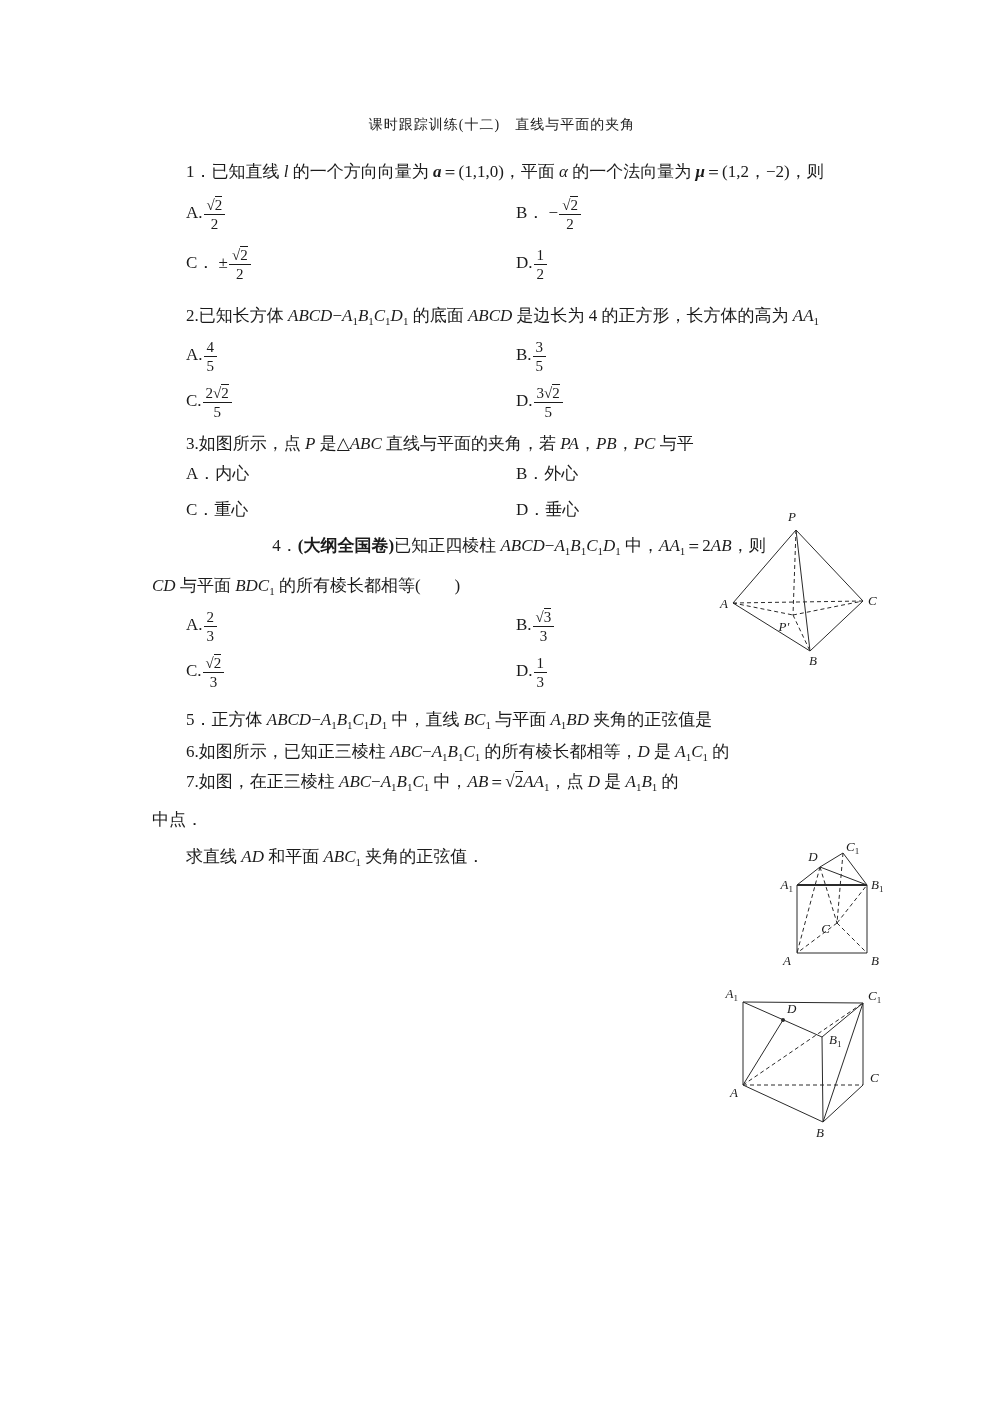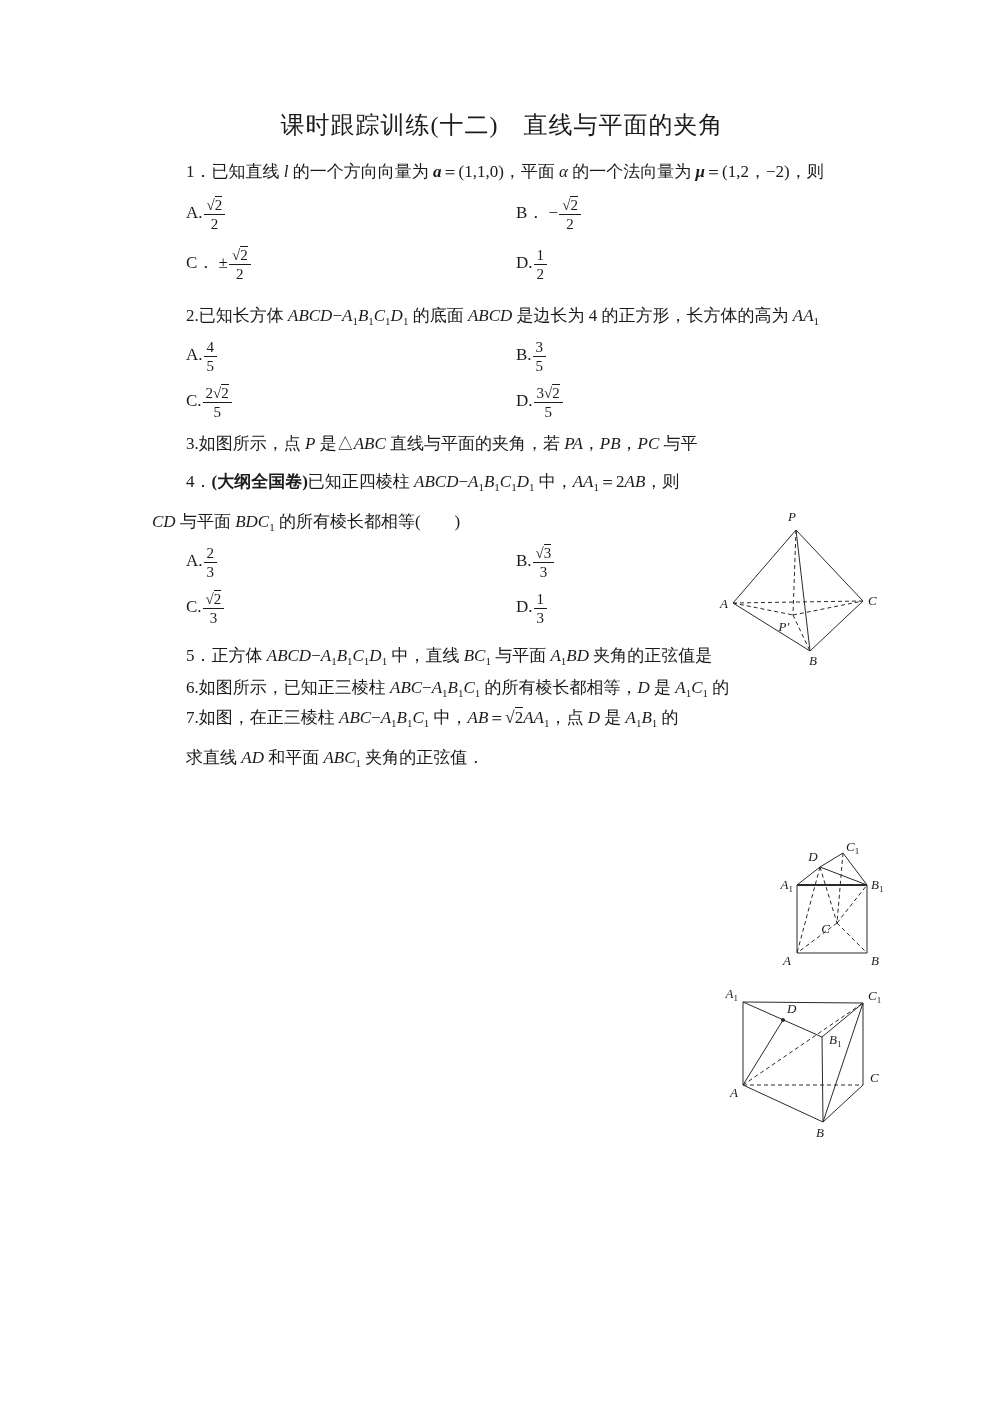--- a/index.html
+++ b/index.html
@@ -1,35 +1,35 @@
 <!DOCTYPE html>
 <html><head>
 <meta charset="utf-8">
 <style>
   html,body{margin:0;padding:0;}
   body{width:1000px;height:1414px;background:#ffffff;position:relative;overflow:hidden;
        font-family:"Liberation Serif","DejaVu Serif",serif;color:#1b1b1b;}
   .content{position:absolute;left:152px;top:110px;width:700px;font-size:17px;}
-  .title{font-size:24px;line-height:30px;height:30px;text-align:center;letter-spacing:1px;}
-  .t-line{line-height:40px;height:40px;white-space:nowrap;font-family:Liberation Serif, serif;}
+  .title{font-size:14px;line-height:30px;height:30px;text-align:center;letter-spacing:1px;}
+  .t-line{line-height:40px;height:40px;white-space:nowrap;}
   .ind{padding-left:34px;}
   .s-i{font-style:italic;}
   .s-bi{font-style:italic;font-weight:bold;}
   .s-b{font-weight:bold;}
   .s-sub{font-size:11px;vertical-align:-4px;}
   .s-rad{border-top:1px solid #1b1b1b;}
   .opt-row{display:flex;align-items:center;}
   .h56{height:56px;margin-top:-6px;}
   .h52{height:52px;margin-top:-6px;}
   .h36{height:36px;line-height:36px;}
   .mtA{margin-top:12px;}
   .mtB{margin-top:4px;}
   .mtC{margin-top:-4px;}
   .mtD{margin-top:-8px;}
-  .mtE{margin-top:-2px;}
+  .mtE{margin-top:-2px;text-align:center;}
   .mtF{margin-top:2px;}
   .mtG{margin-top:-10px;}
   .opt{display:block;}
   .opt.col1{width:330px;padding-left:34px;flex:0 0 330px;}
   .q3opts{margin-top:-8px;}
   .frac{display:inline-flex;flex-direction:column;text-align:center;vertical-align:middle;
         font-size:15px;margin:0 1px;}
   .fr-num{display:block;line-height:17px;border-bottom:1px solid #1b1b1b;padding:1px 3px 0 3px;}
   .fr-den{display:block;line-height:17px;padding-top:1px;}
   .rad{border-top:1px solid #1b1b1b;}
@@ -93,20 +93,30 @@
           </span></div>
       <div class="opt"><span class="opt-label">D.</span><span class="frac">
             <span class="fr-num"><span>3</span><span class="sq">√</span><span class="rad">2</span></span>
             <span class="fr-den">5</span>
           </span></div>
     </div>
   </div>
 
   <div>
     <div class="t-line ind mtC"><span>3.如图所示，点 </span><span class="s-i">P</span><span> 是△</span><span class="s-i">ABC</span><span> 直线与平面的夹角，若 </span><span class="s-i">PA</span><span>，</span><span class="s-i">PB</span><span>，</span><span class="s-i">PC</span><span> 与平</span></div>
+    <div class="q3opts">
+      <div class="opt-row h36">
+        <div class="opt col1"><span>A．</span><span>内心</span></div>
+        <div class="opt"><span>B．</span><span>外心</span></div>
+      </div>
+      <div class="opt-row h36">
+        <div class="opt col1"><span>C．</span><span>重心</span></div>
+        <div class="opt"><span>D．</span><span>垂心</span></div>
+      </div>
+    </div>
   </div>
 
   <div>
     <div class="t-line ind mtE"><span>4．</span><span class="s-b">(大纲全国卷)</span><span>已知正四棱柱 </span><span class="s-i">ABCD</span><span>−</span><span class="s-i">A</span><span class="s-sub">1</span><span class="s-i">B</span><span class="s-sub">1</span><span class="s-i">C</span><span class="s-sub">1</span><span class="s-i">D</span><span class="s-sub">1</span><span> 中，</span><span class="s-i">AA</span><span class="s-sub">1</span><span>＝2</span><span class="s-i">AB</span><span>，则</span></div>
     <div class="t-line"><span class="s-i">CD</span><span> 与平面 </span><span class="s-i">BDC</span><span class="s-sub">1</span><span> 的所有棱长都相等(　　)</span></div>
     <div class="opt-row h52">
       <div class="opt col1"><span class="opt-label">A.</span><span class="frac">
             <span class="fr-num"><span>2</span><span class="sq"></span><span class="rad"></span></span>
             <span class="fr-den">3</span>
           </span></div>
@@ -130,20 +140,21 @@
   <div>
     <div class="t-line ind mtF"><span>5．正方体 </span><span class="s-i">ABCD</span><span>−</span><span class="s-i">A</span><span class="s-sub">1</span><span class="s-i">B</span><span class="s-sub">1</span><span class="s-i">C</span><span class="s-sub">1</span><span class="s-i">D</span><span class="s-sub">1</span><span> 中，直线 </span><span class="s-i">BC</span><span class="s-sub">1</span><span> 与平面 </span><span class="s-i">A</span><span class="s-sub">1</span><span class="s-i">BD</span><span> 夹角的正弦值是</span></div>
   </div>
 
   <div>
     <div class="t-line ind mtD"><span>6.如图所示，已知正三棱柱 </span><span class="s-i">ABC</span><span>−</span><span class="s-i">A</span><span class="s-sub">1</span><span class="s-i">B</span><span class="s-sub">1</span><span class="s-i">C</span><span class="s-sub">1</span><span> 的所有棱长都相等，</span><span class="s-i">D</span><span> 是 </span><span class="s-i">A</span><span class="s-sub">1</span><span class="s-i">C</span><span class="s-sub">1</span><span> 的</span></div>
   </div>
 
   <div>
     <div class="t-line ind mtG"><span>7.如图，在正三棱柱 </span><span class="s-i">ABC</span><span>−</span><span class="s-i">A</span><span class="s-sub">1</span><span class="s-i">B</span><span class="s-sub">1</span><span class="s-i">C</span><span class="s-sub">1</span><span> 中，</span><span class="s-i">AB</span><span>＝</span><span>√</span><span class="s-rad">2</span><span class="s-i">AA</span><span class="s-sub">1</span><span>，点 </span><span class="s-i">D</span><span> 是 </span><span class="s-i">A</span><span class="s-sub">1</span><span class="s-i">B</span><span class="s-sub">1</span><span> 的</span></div>
+    <div class="t-line q7l2"><span>中点．</span></div>
     <div class="t-line ind"><span>求直线 </span><span class="s-i">AD</span><span> 和平面 </span><span class="s-i">ABC</span><span class="s-sub">1</span><span> 夹角的正弦值．</span></div>
   </div>
 
 </div>
 
 <svg class="diagram" style="left:713px;top:503px;" width="170" height="168" viewBox="0 0 170 168">
   <line class="dg-line" x1="83" y1="27" x2="20" y2="100"></line>
   <line class="dg-line" x1="83" y1="27" x2="150" y2="98"></line>
   <line class="dg-line" x1="83" y1="27" x2="97" y2="148"></line>
   <line class="dg-line" x1="20" y1="100" x2="97" y2="148"></line>

